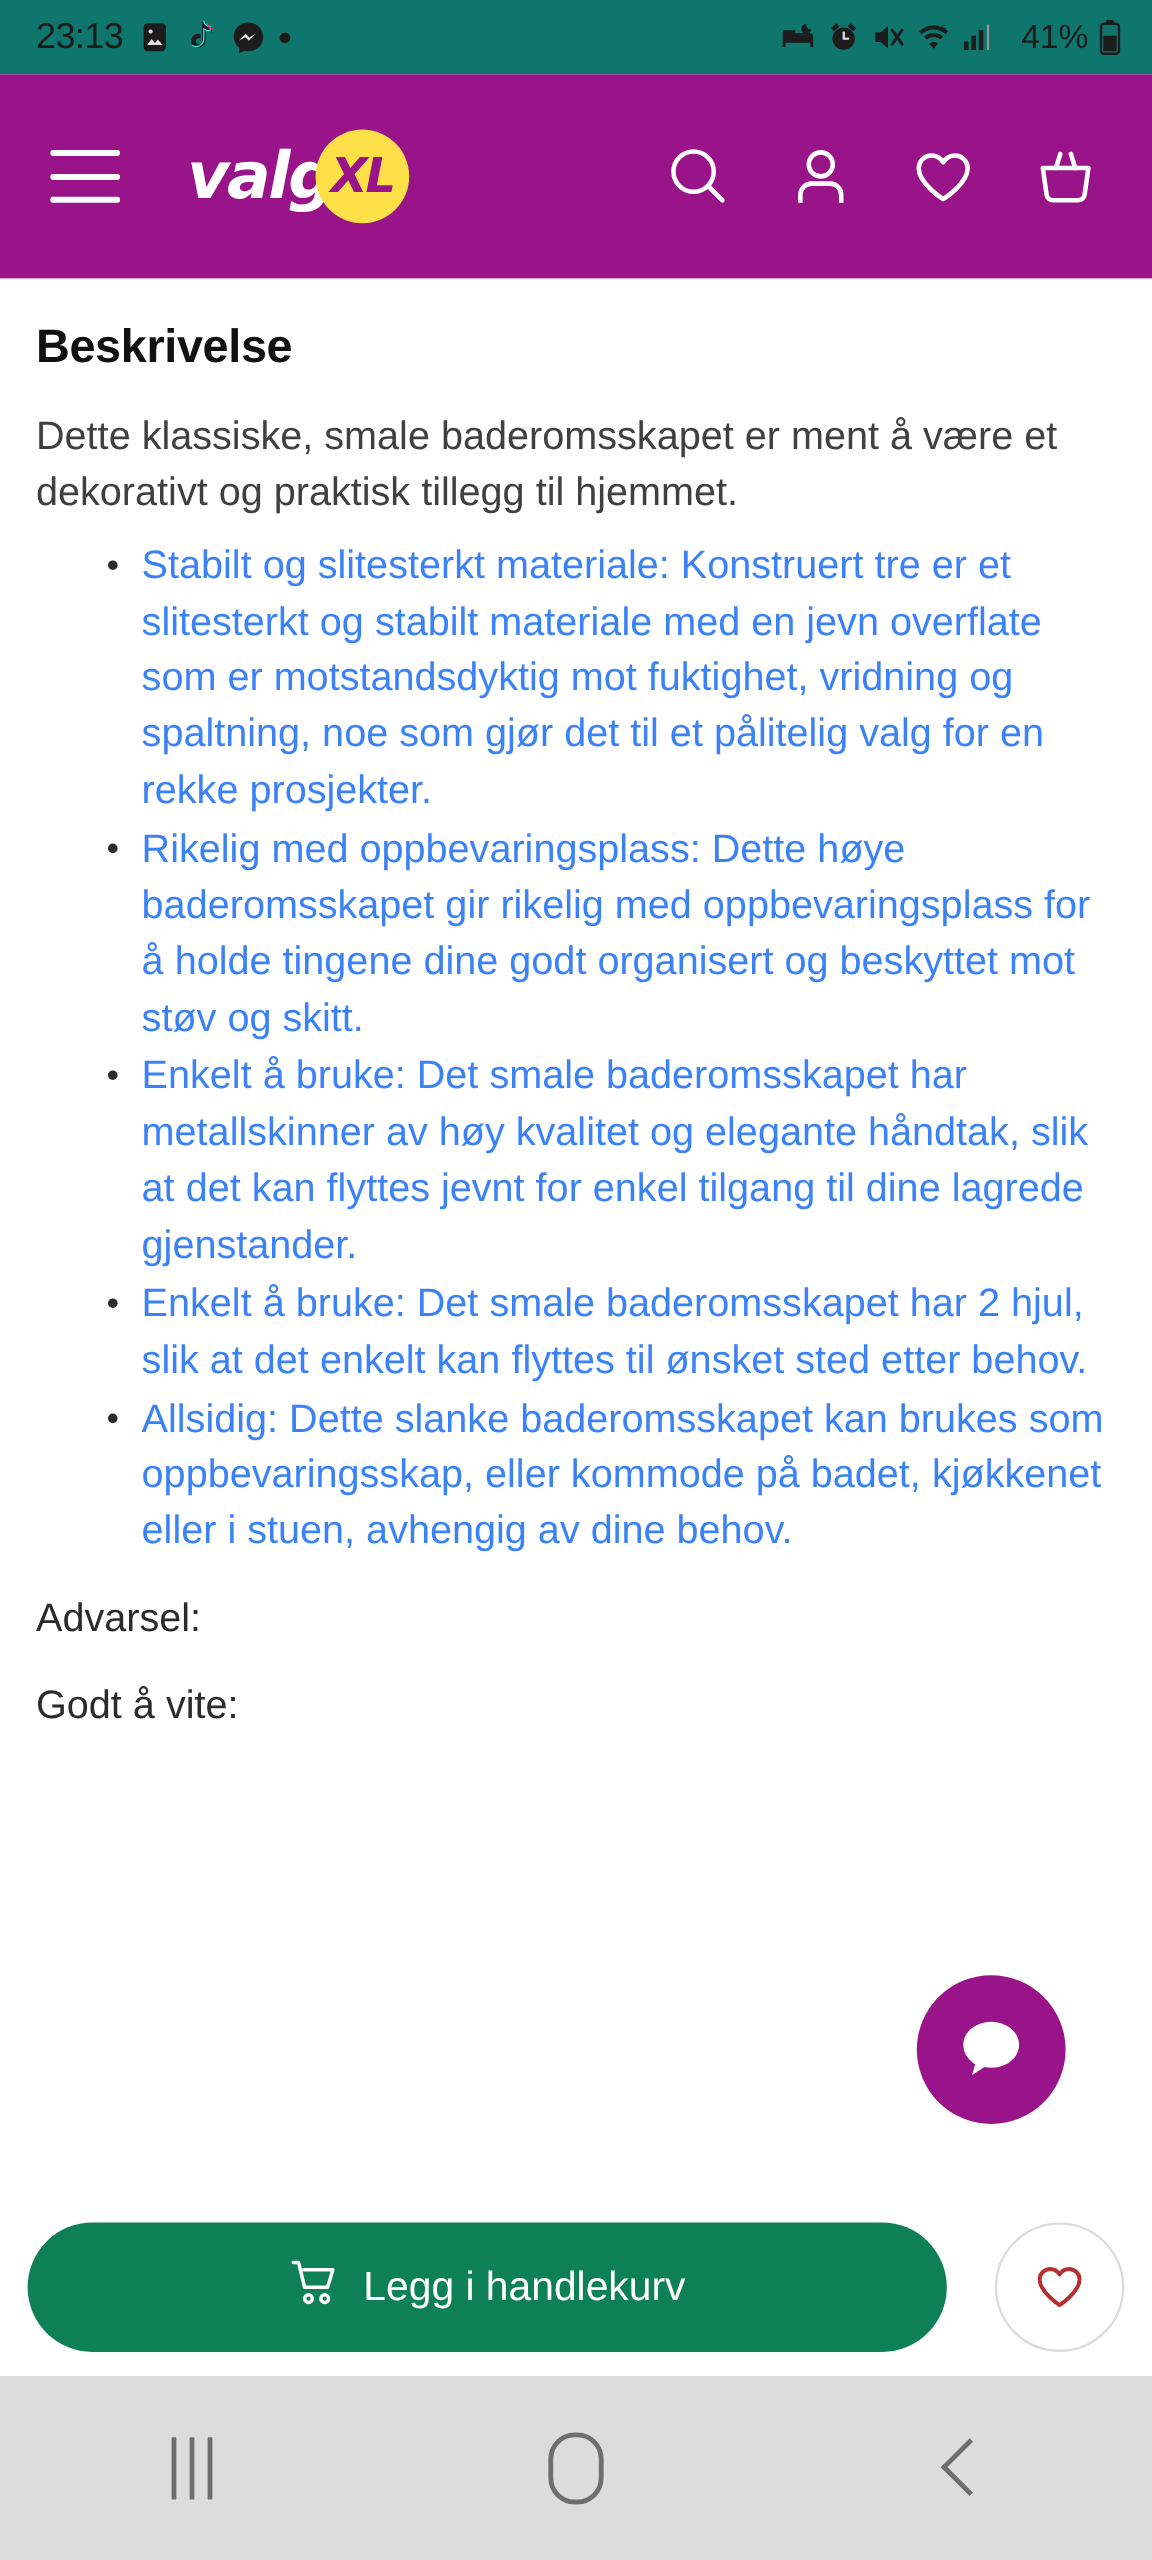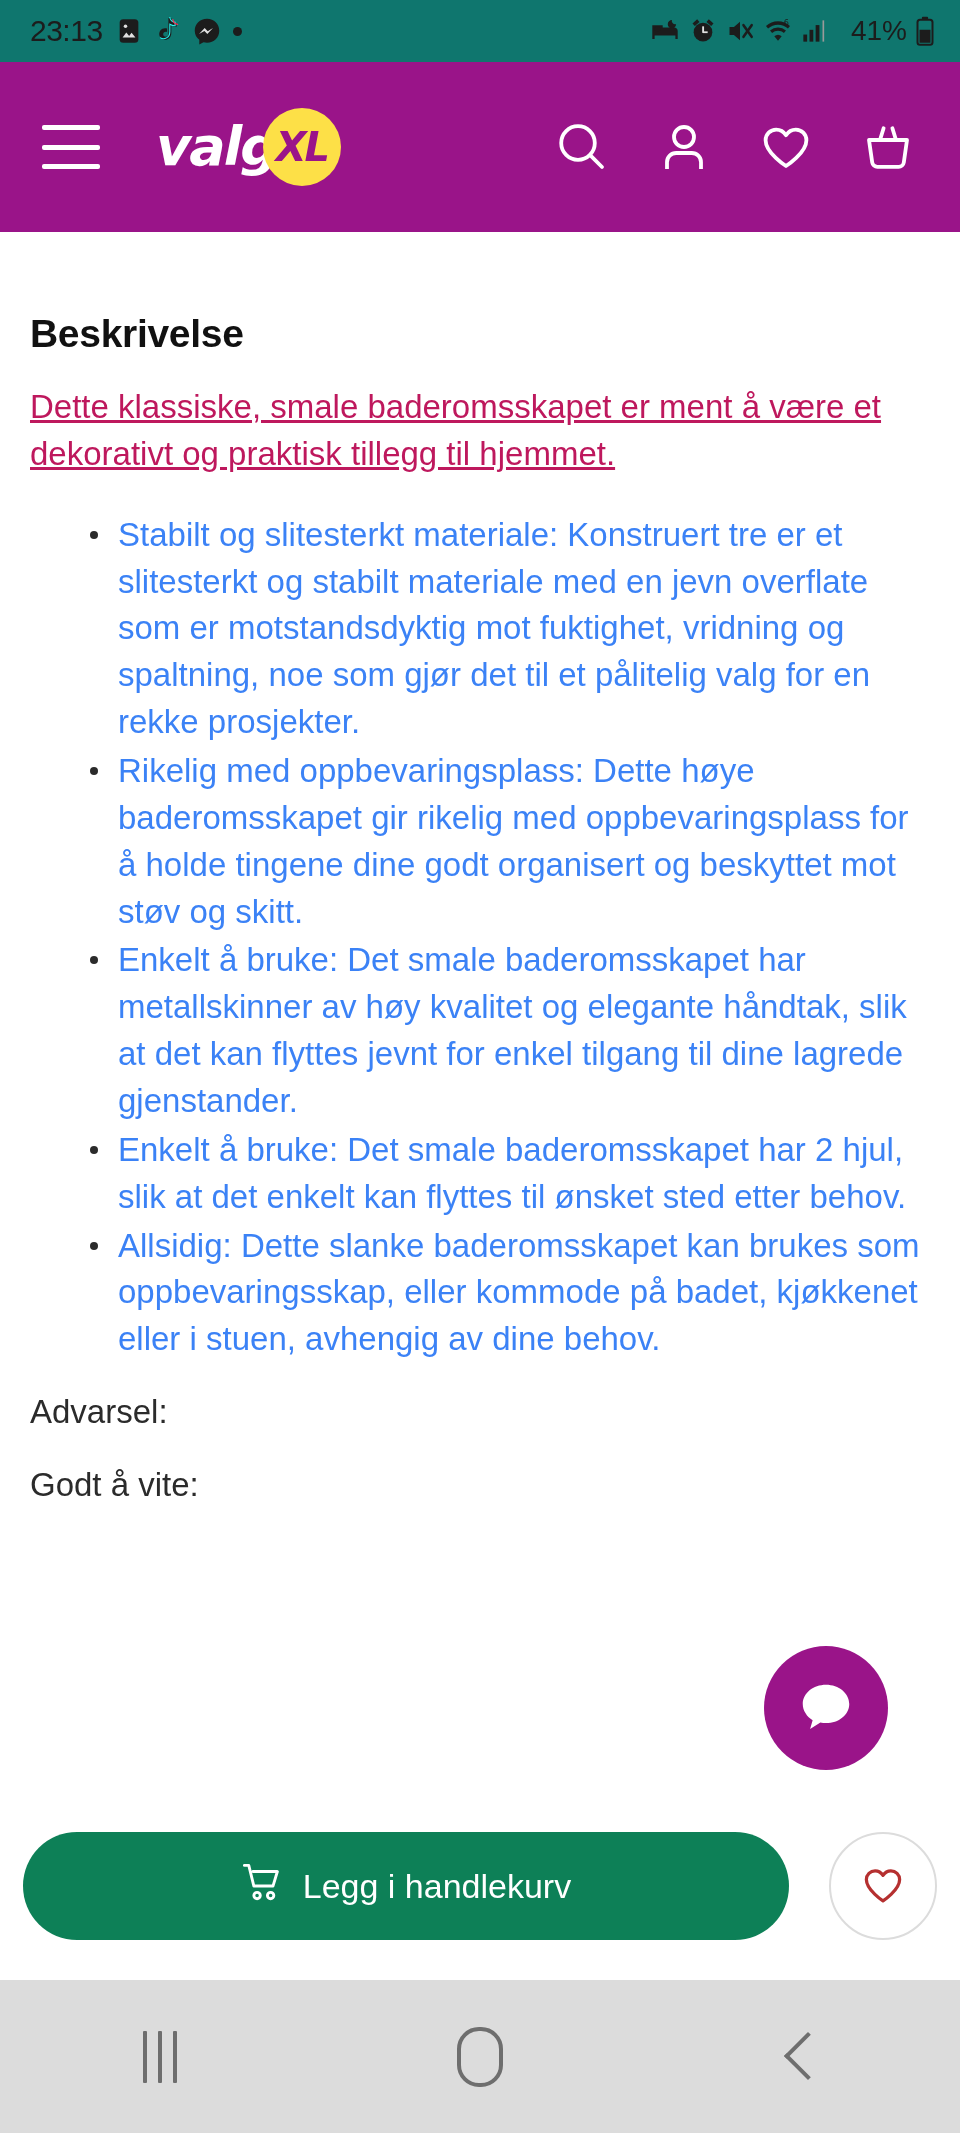--- a/index.html
+++ b/index.html
@@ -114,30 +114,29 @@
   .content {
     flex: 1 1 auto;
     position: relative;
     overflow: hidden;
     padding: 0 30px;
   }
   h2.section-title {
     font-size: 39px;
     font-weight: bold;
     color: #111111;
-    margin-top: 80px;
+    margin-top: 36px;
     margin-bottom: 28px;
     letter-spacing: -0.3px;
   }
   p.intro {
     font-size: 33px;
     line-height: 1.42;
-    color: #be185d;
-    margin-bottom: 34px;
-    text-decoration: underline;
+    color: #404040;
+    margin-bottom: 14px;
   }
   ul.feature-list {
     margin: 0 0 0 58px;
     padding: 0;
     list-style: none;
   }
   ul.feature-list li {
     position: relative;
     font-size: 33px;
     line-height: 1.42;
@@ -184,20 +183,21 @@
   }
 
   
   .action-bar {
     position: absolute;
     left: 0; right: 0;
     bottom: 153px;
     height: 148px;
     background: #ffffff;
     display: flex;
+    align-items: center;
     padding: 0 23px;
     gap: 40px;
     z-index: 6;
   }
   .btn-cart {
     flex: 1 1 auto;
     height: 108px;
     background: #0d8057;
     border: none;
     border-radius: 54px;

